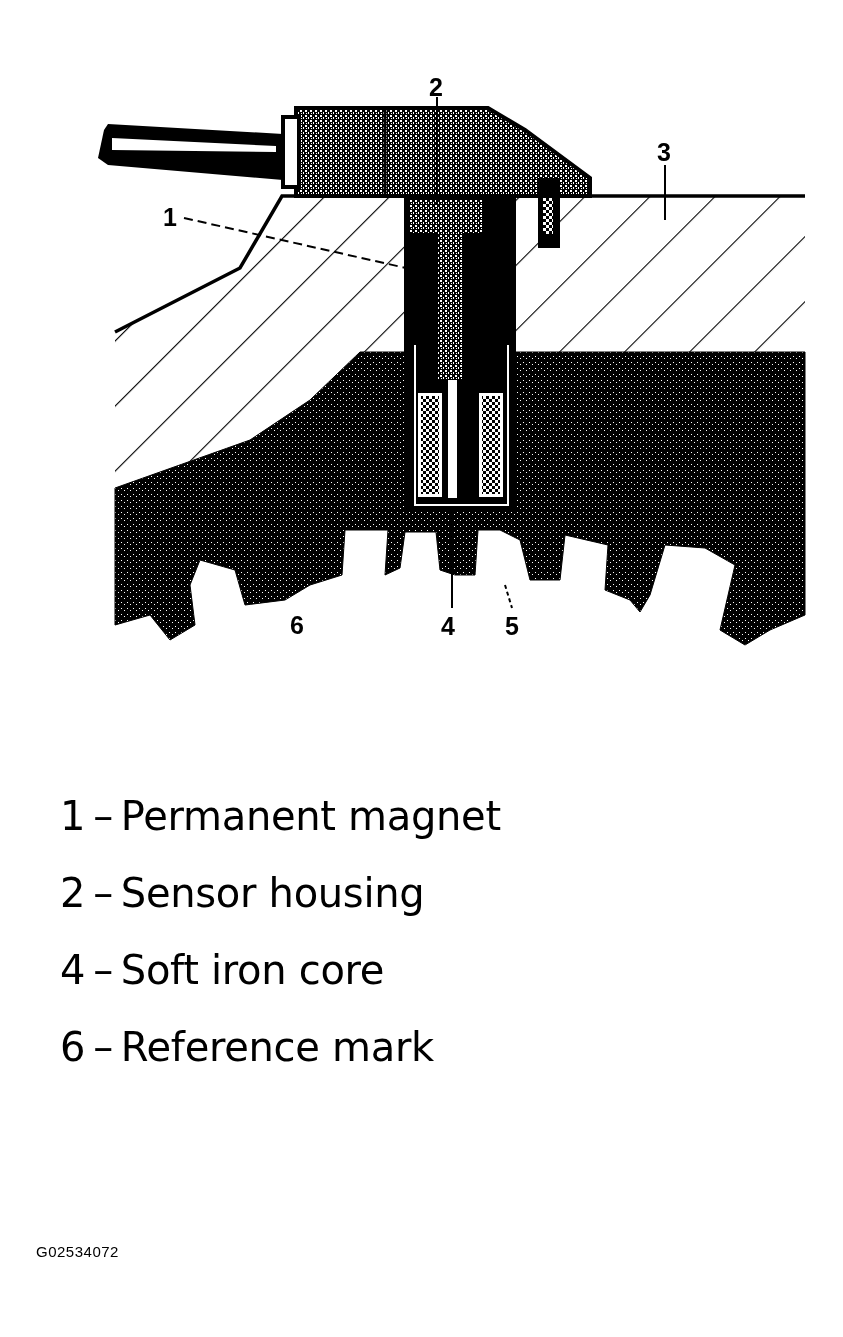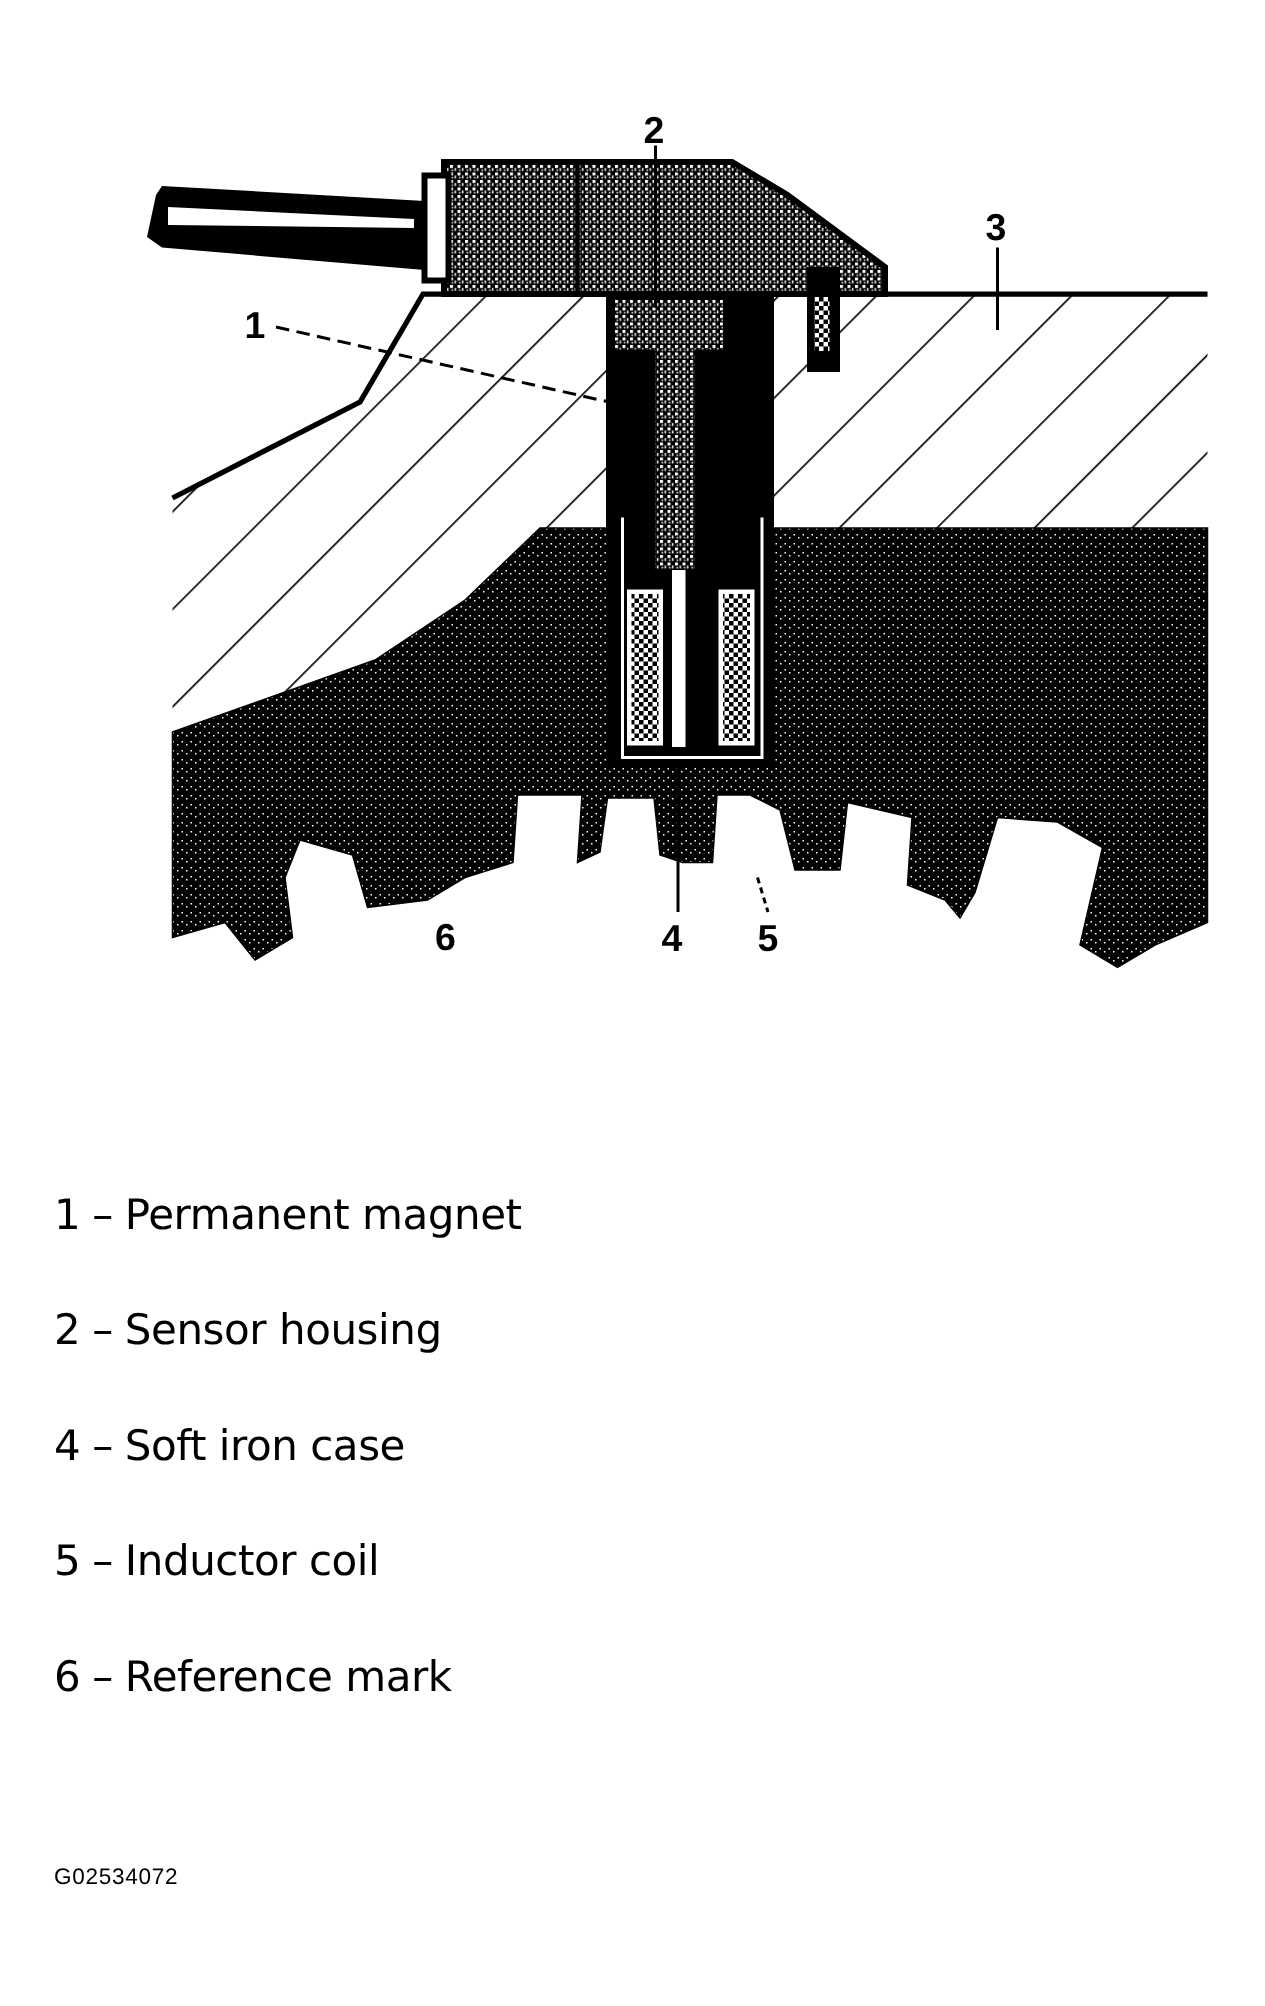--- a/index.html
+++ b/index.html
@@ -1,20 +1,20 @@
 <!DOCTYPE html>
 <html><head>
 <meta charset="utf-8">
 <style>
   html, body { margin: 0; padding: 0; background: #ffffff; }
   body { width: 843px; height: 1337px; position: relative; overflow: hidden; font-family: "DejaVu Sans", sans-serif; color: #000; }
   .figure { position: absolute; left: 0; top: 0; width: 843px; height: 700px; }
   .callout { position: absolute; font-family: "Liberation Sans", sans-serif; font-weight: bold; font-size: 25px; line-height: 1; color: #000; }
   .legend { position: absolute; left: 36px; top: 796px; }
-  .legend-item { font-family: "DejaVu Sans", sans-serif; font-size: 28px; line-height: 1; height: 77px; letter-spacing: -0.3px; white-space: nowrap; }
+  .legend-item { font-family: "DejaVu Sans", sans-serif; font-size: 40px; line-height: 1; height: 77px; letter-spacing: -0.3px; white-space: nowrap; margin-left: 24px; }
   .legend-item .num { display: inline-block; }
   .legend-item .dash { display: inline-block; margin: 0 8px; }
   .fig-id { position: absolute; left: 36px; top: 1243px; font-family: "Liberation Sans", sans-serif; font-size: 15px; letter-spacing: 0.5px; }
 </style>
 </head>
 <body>
 
 <div class="figure">
   <svg width="843" height="700" viewBox="0 0 843 700" xmlns="http://www.w3.org/2000/svg">
     <defs>
@@ -101,23 +101,20 @@
 </div>
 
 <div class="legend">
   <div class="legend-item">
     <span class="num">1</span><span class="dash">–</span><span>Permanent magnet</span>
   </div>
   <div class="legend-item">
     <span class="num">2</span><span class="dash">–</span><span>Sensor housing</span>
   </div>
   <div class="legend-item">
-    <span class="num">4</span><span class="dash">–</span><span>Soft iron case</span>
-  </div>
-  <div class="legend-item">
-    <span class="num">5</span><span class="dash">–</span><span>Inductor coil</span>
+    <span class="num">4</span><span class="dash">–</span><span>Soft iron core</span>
   </div>
   <div class="legend-item">
     <span class="num">6</span><span class="dash">–</span><span>Reference mark</span>
   </div>
 </div>
 
 <div class="fig-id">G02534072</div>
 
 </body></html>

